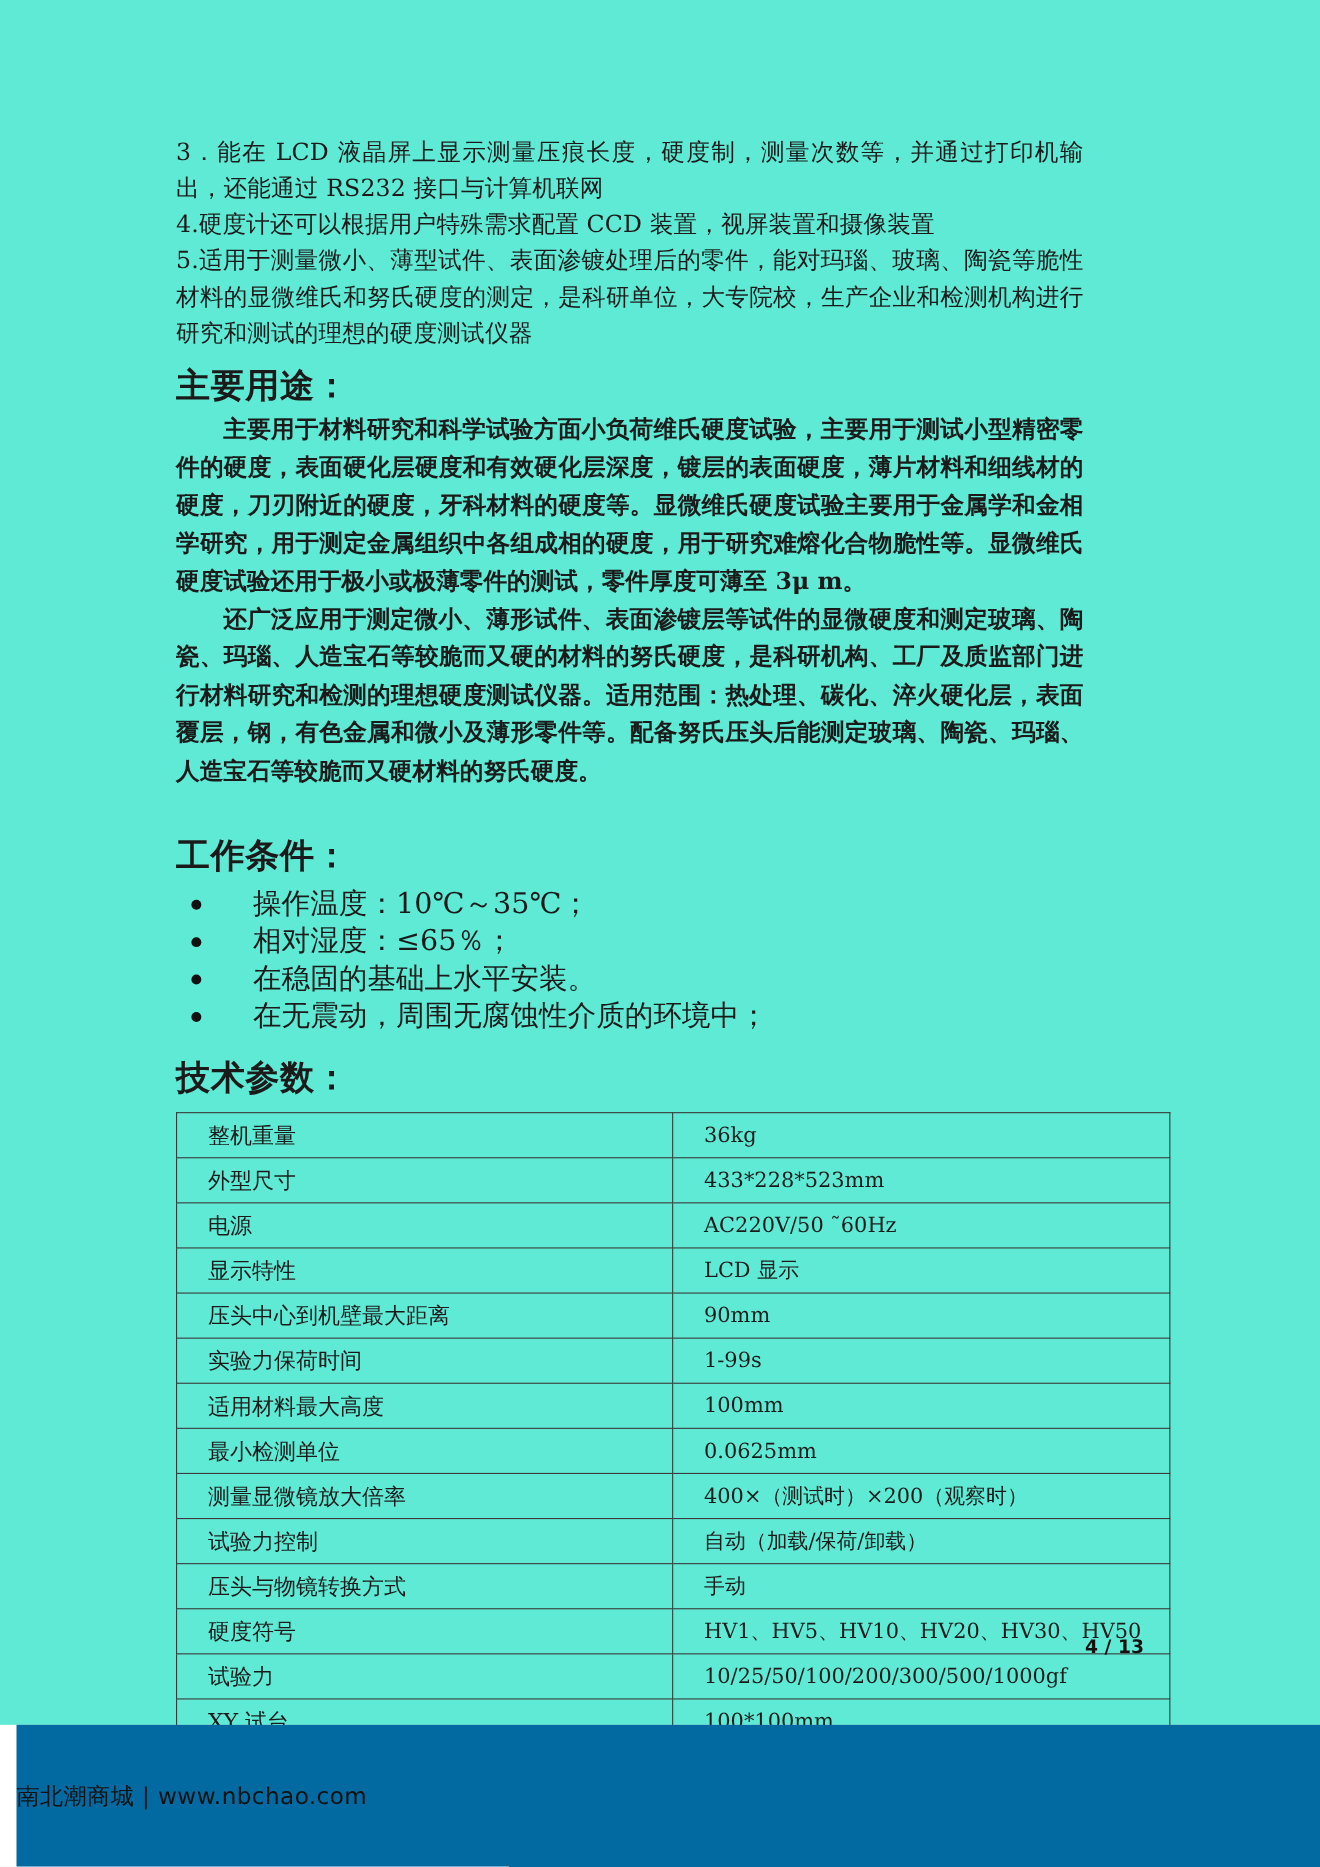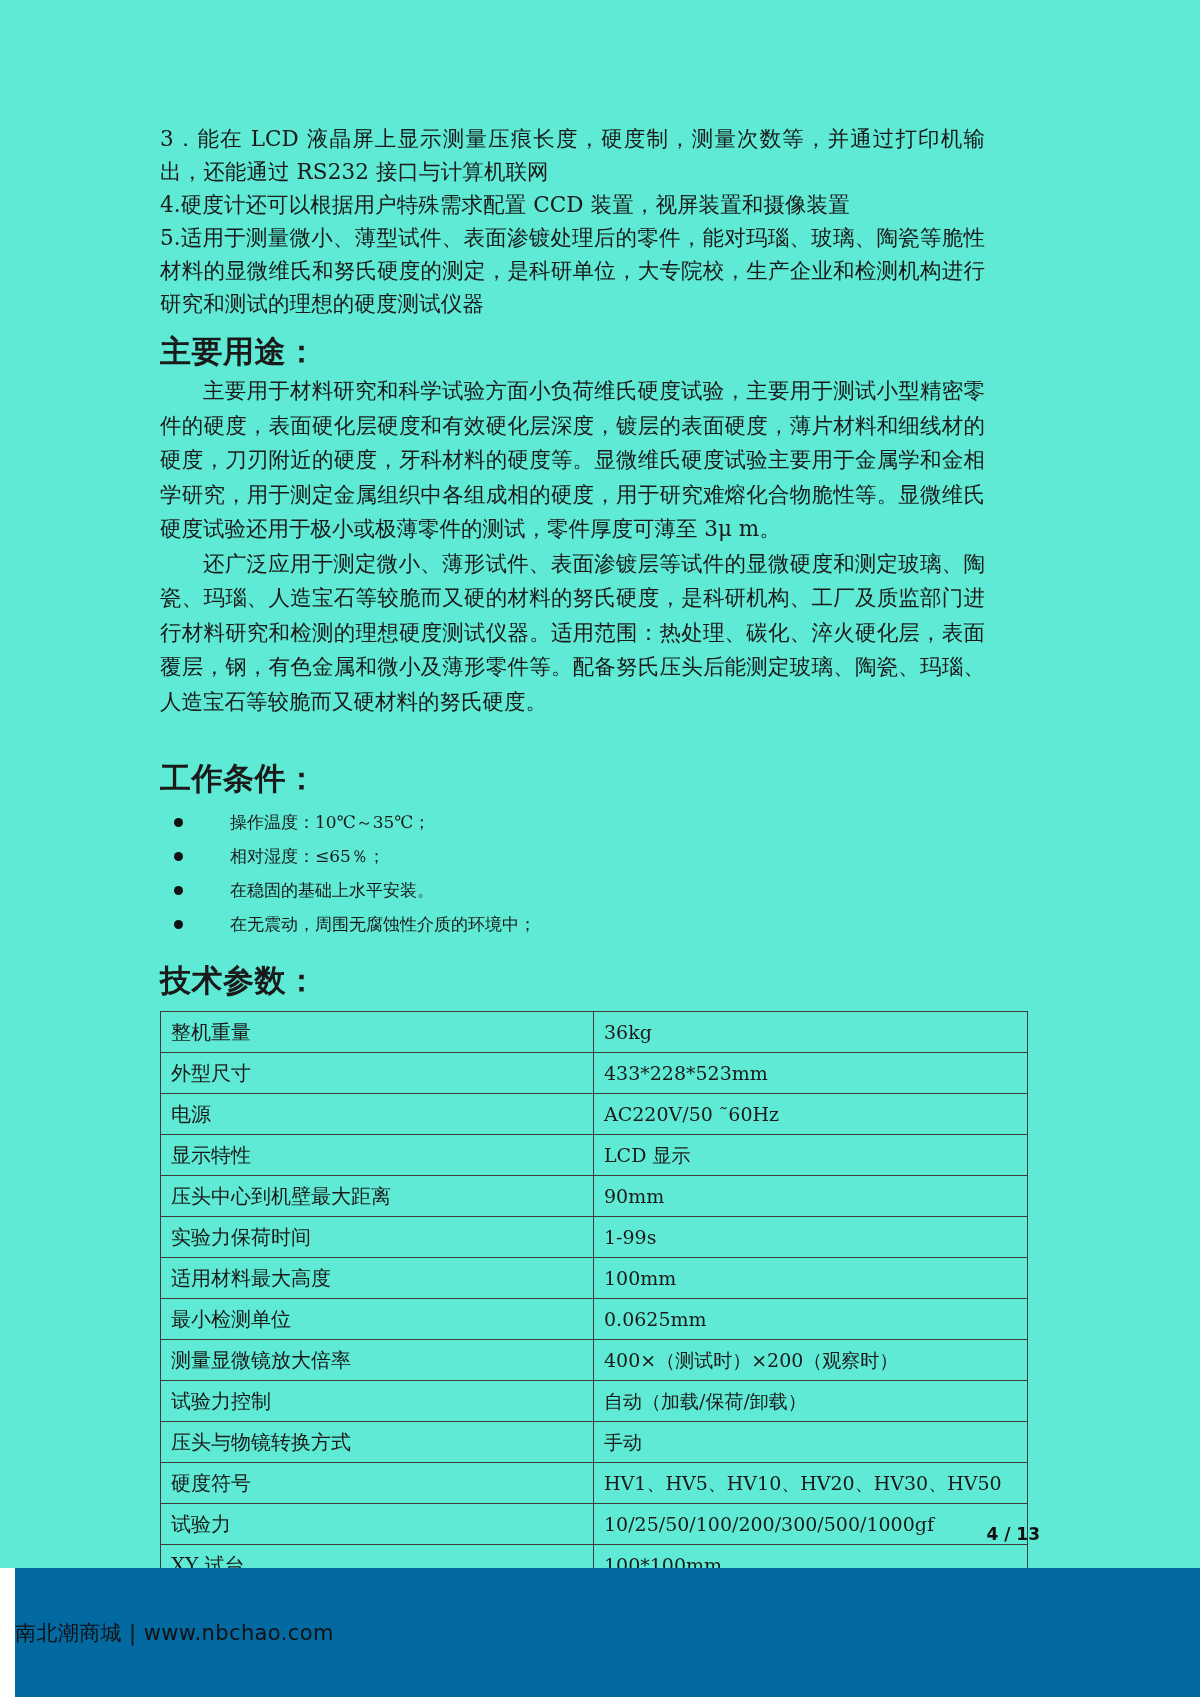--- a/index.html
+++ b/index.html
@@ -60,30 +60,31 @@
   .heading-tech { margin-top: 22px; margin-bottom: 14px; }
 
   
   .para {
     font-size: 21.5px;
     line-height: 34.5px;
     text-align: justify;
     text-justify: inter-ideograph;
     text-indent: 2em;
     margin: 0;
+    font-weight: bold;
   }
 
   
   .bullets {
     list-style: none;
     margin: 10px 0 0 0;
     padding: 0;
   }
   .bullets li {
-    font-size: 17px;
+    font-size: 26px;
     line-height: 34px;
     padding-left: 70px;
     position: relative;
   }
   .bullets li .dot {
     position: absolute;
     left: 14px;
     top: 13px;
     width: 9px;
     height: 9px;
@@ -94,40 +95,40 @@
   
   .spec-table {
     border-collapse: collapse;
     width: 825px;
     margin-top: 4px;
     table-layout: fixed;
   }
   .spec-table td {
     border: 1px solid #3b3b3b;
     height: 34px;
-    padding: 3px 10px 3px 10px;
+    padding: 3px 10px 3px 28px;
     font-size: 20px;
     line-height: 28px;
     vertical-align: middle;
   }
   .spec-table td.k {
     width: 412px;
     font-family: "DejaVu Serif", "Liberation Serif", serif;
   }
   .spec-table td.v {
     width: 413px;
     font-family: "DejaVu Serif", "Liberation Serif", serif;
     font-size: 19px;
   }
 
   
   .page-number {
     position: absolute;
     right: 160px;
-    top: 1524px;
+    top: 1488px;
     font-family: "DejaVu Sans", "Liberation Sans", sans-serif;
     font-weight: bold;
     font-size: 17px;
     color: #111;
     margin-left: 38px;
   }
 
   
   .footer-band {
     position: absolute;

